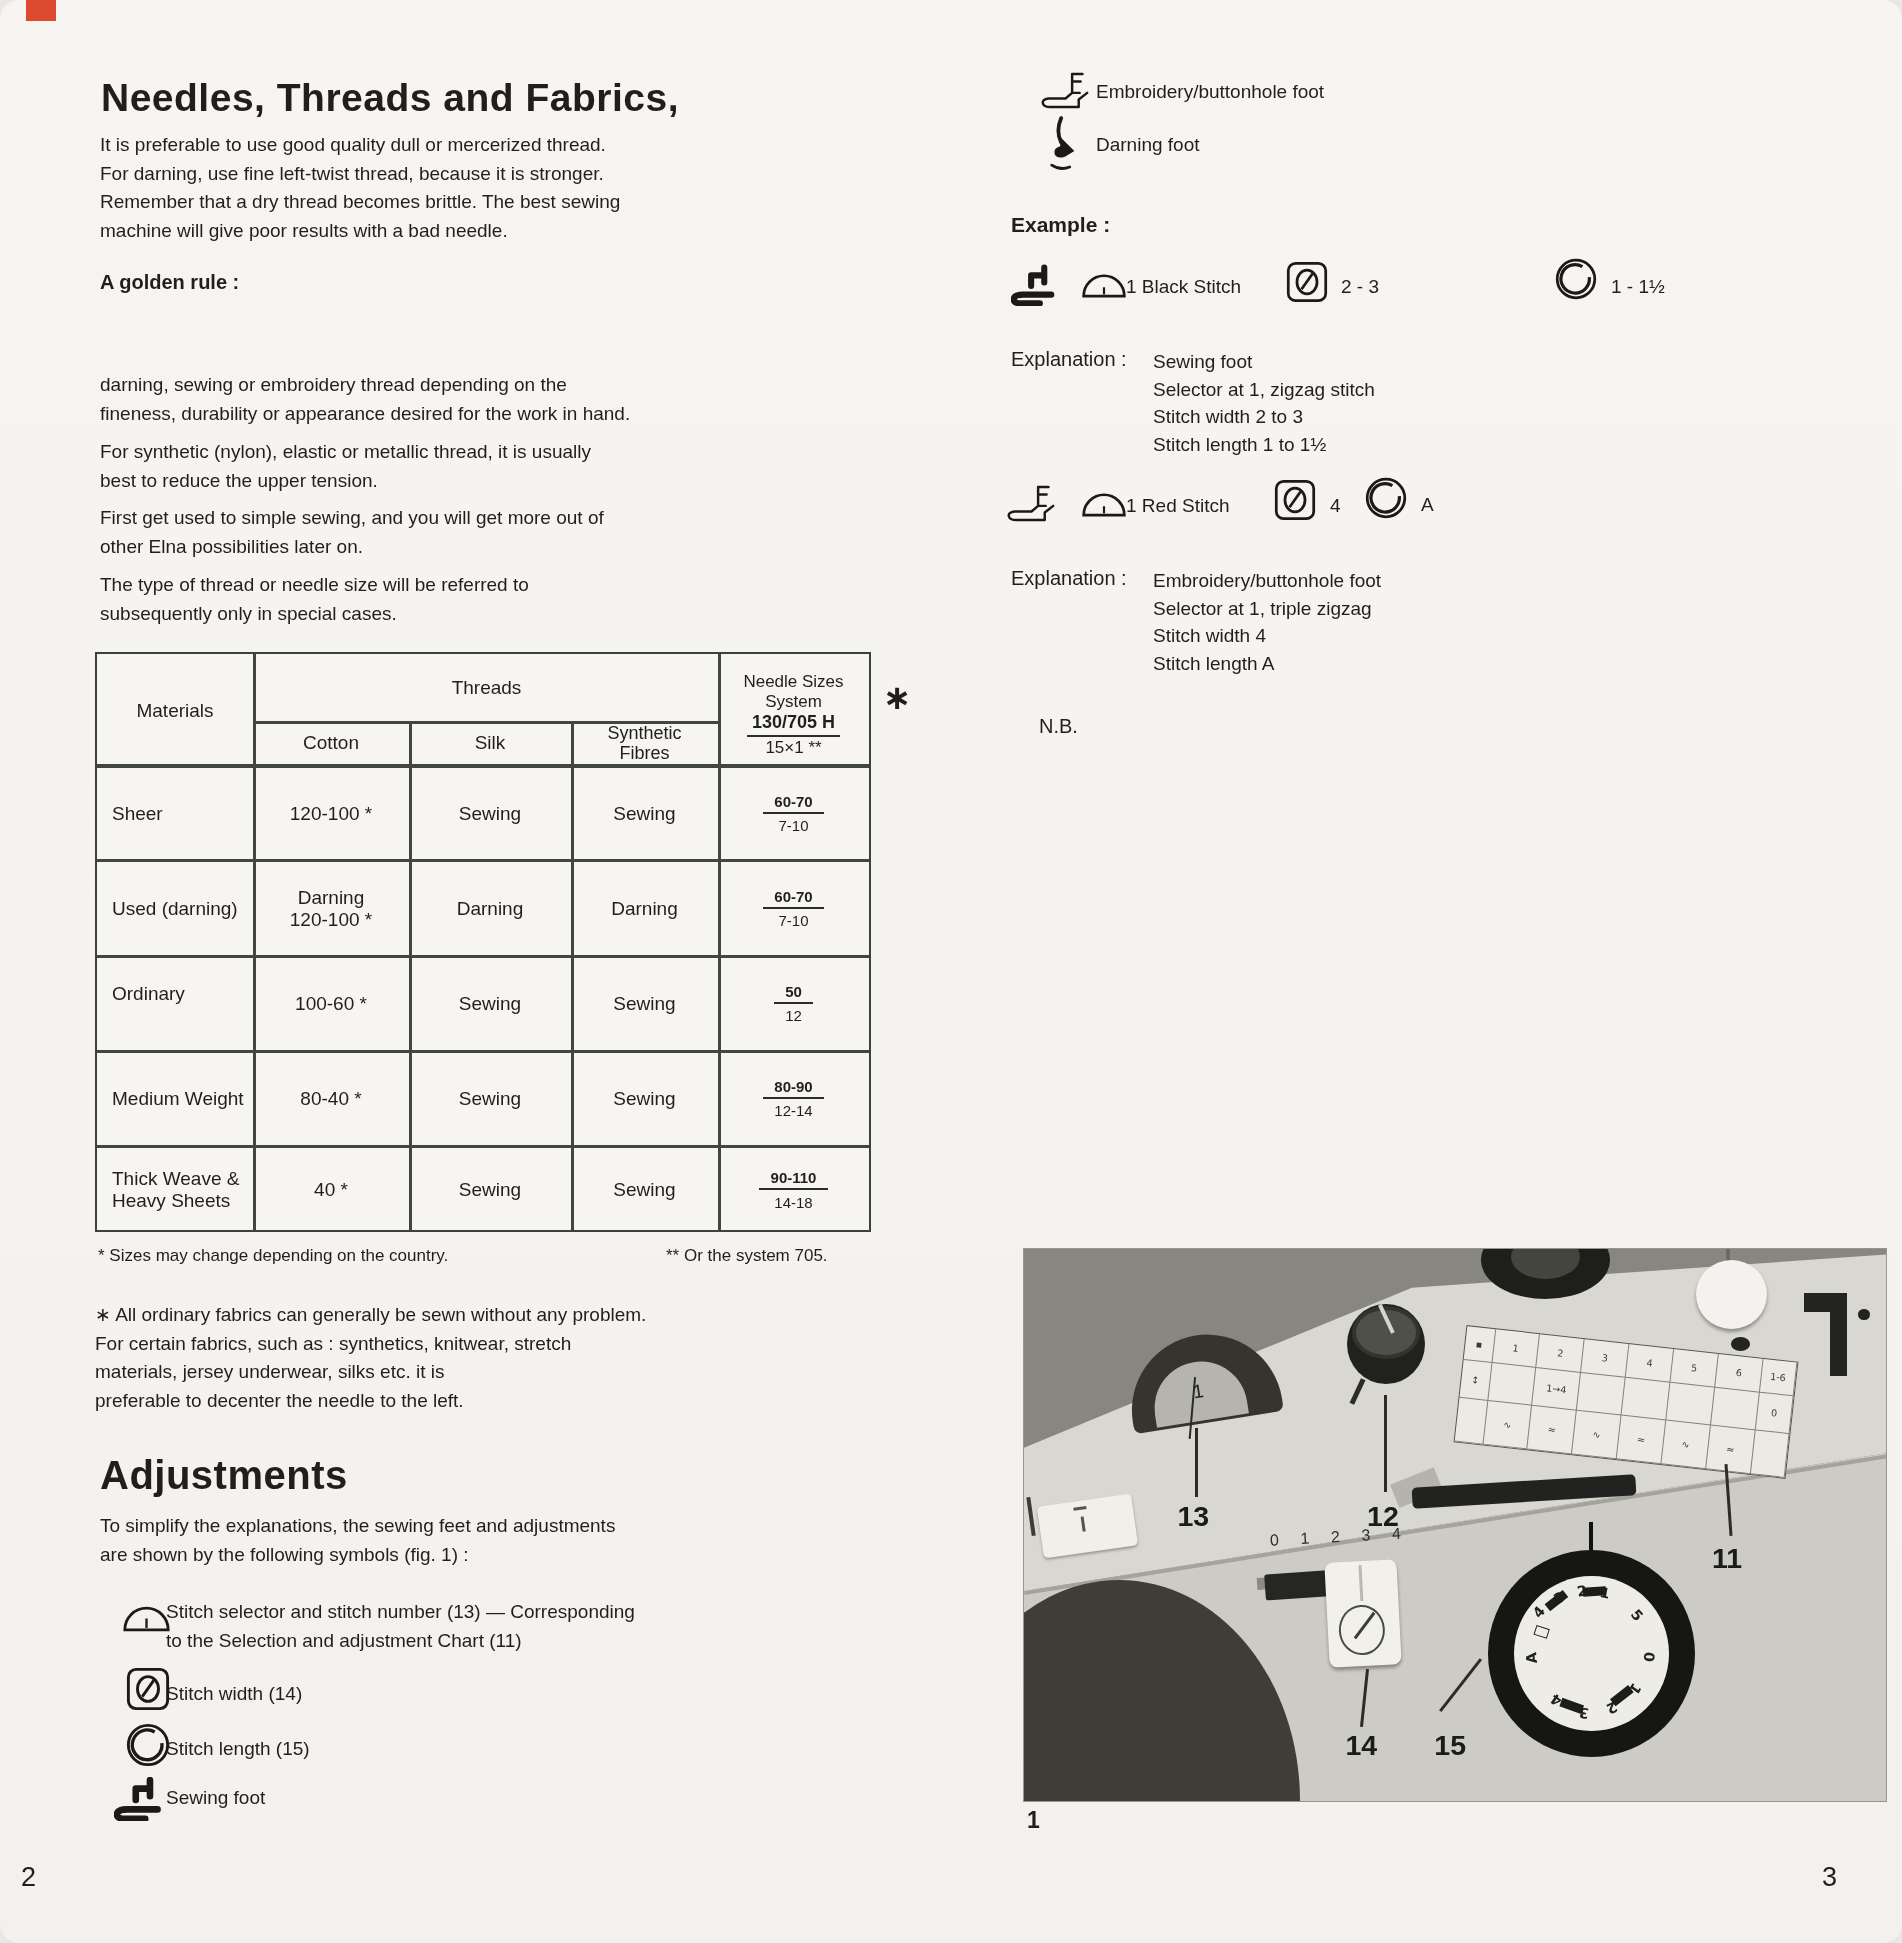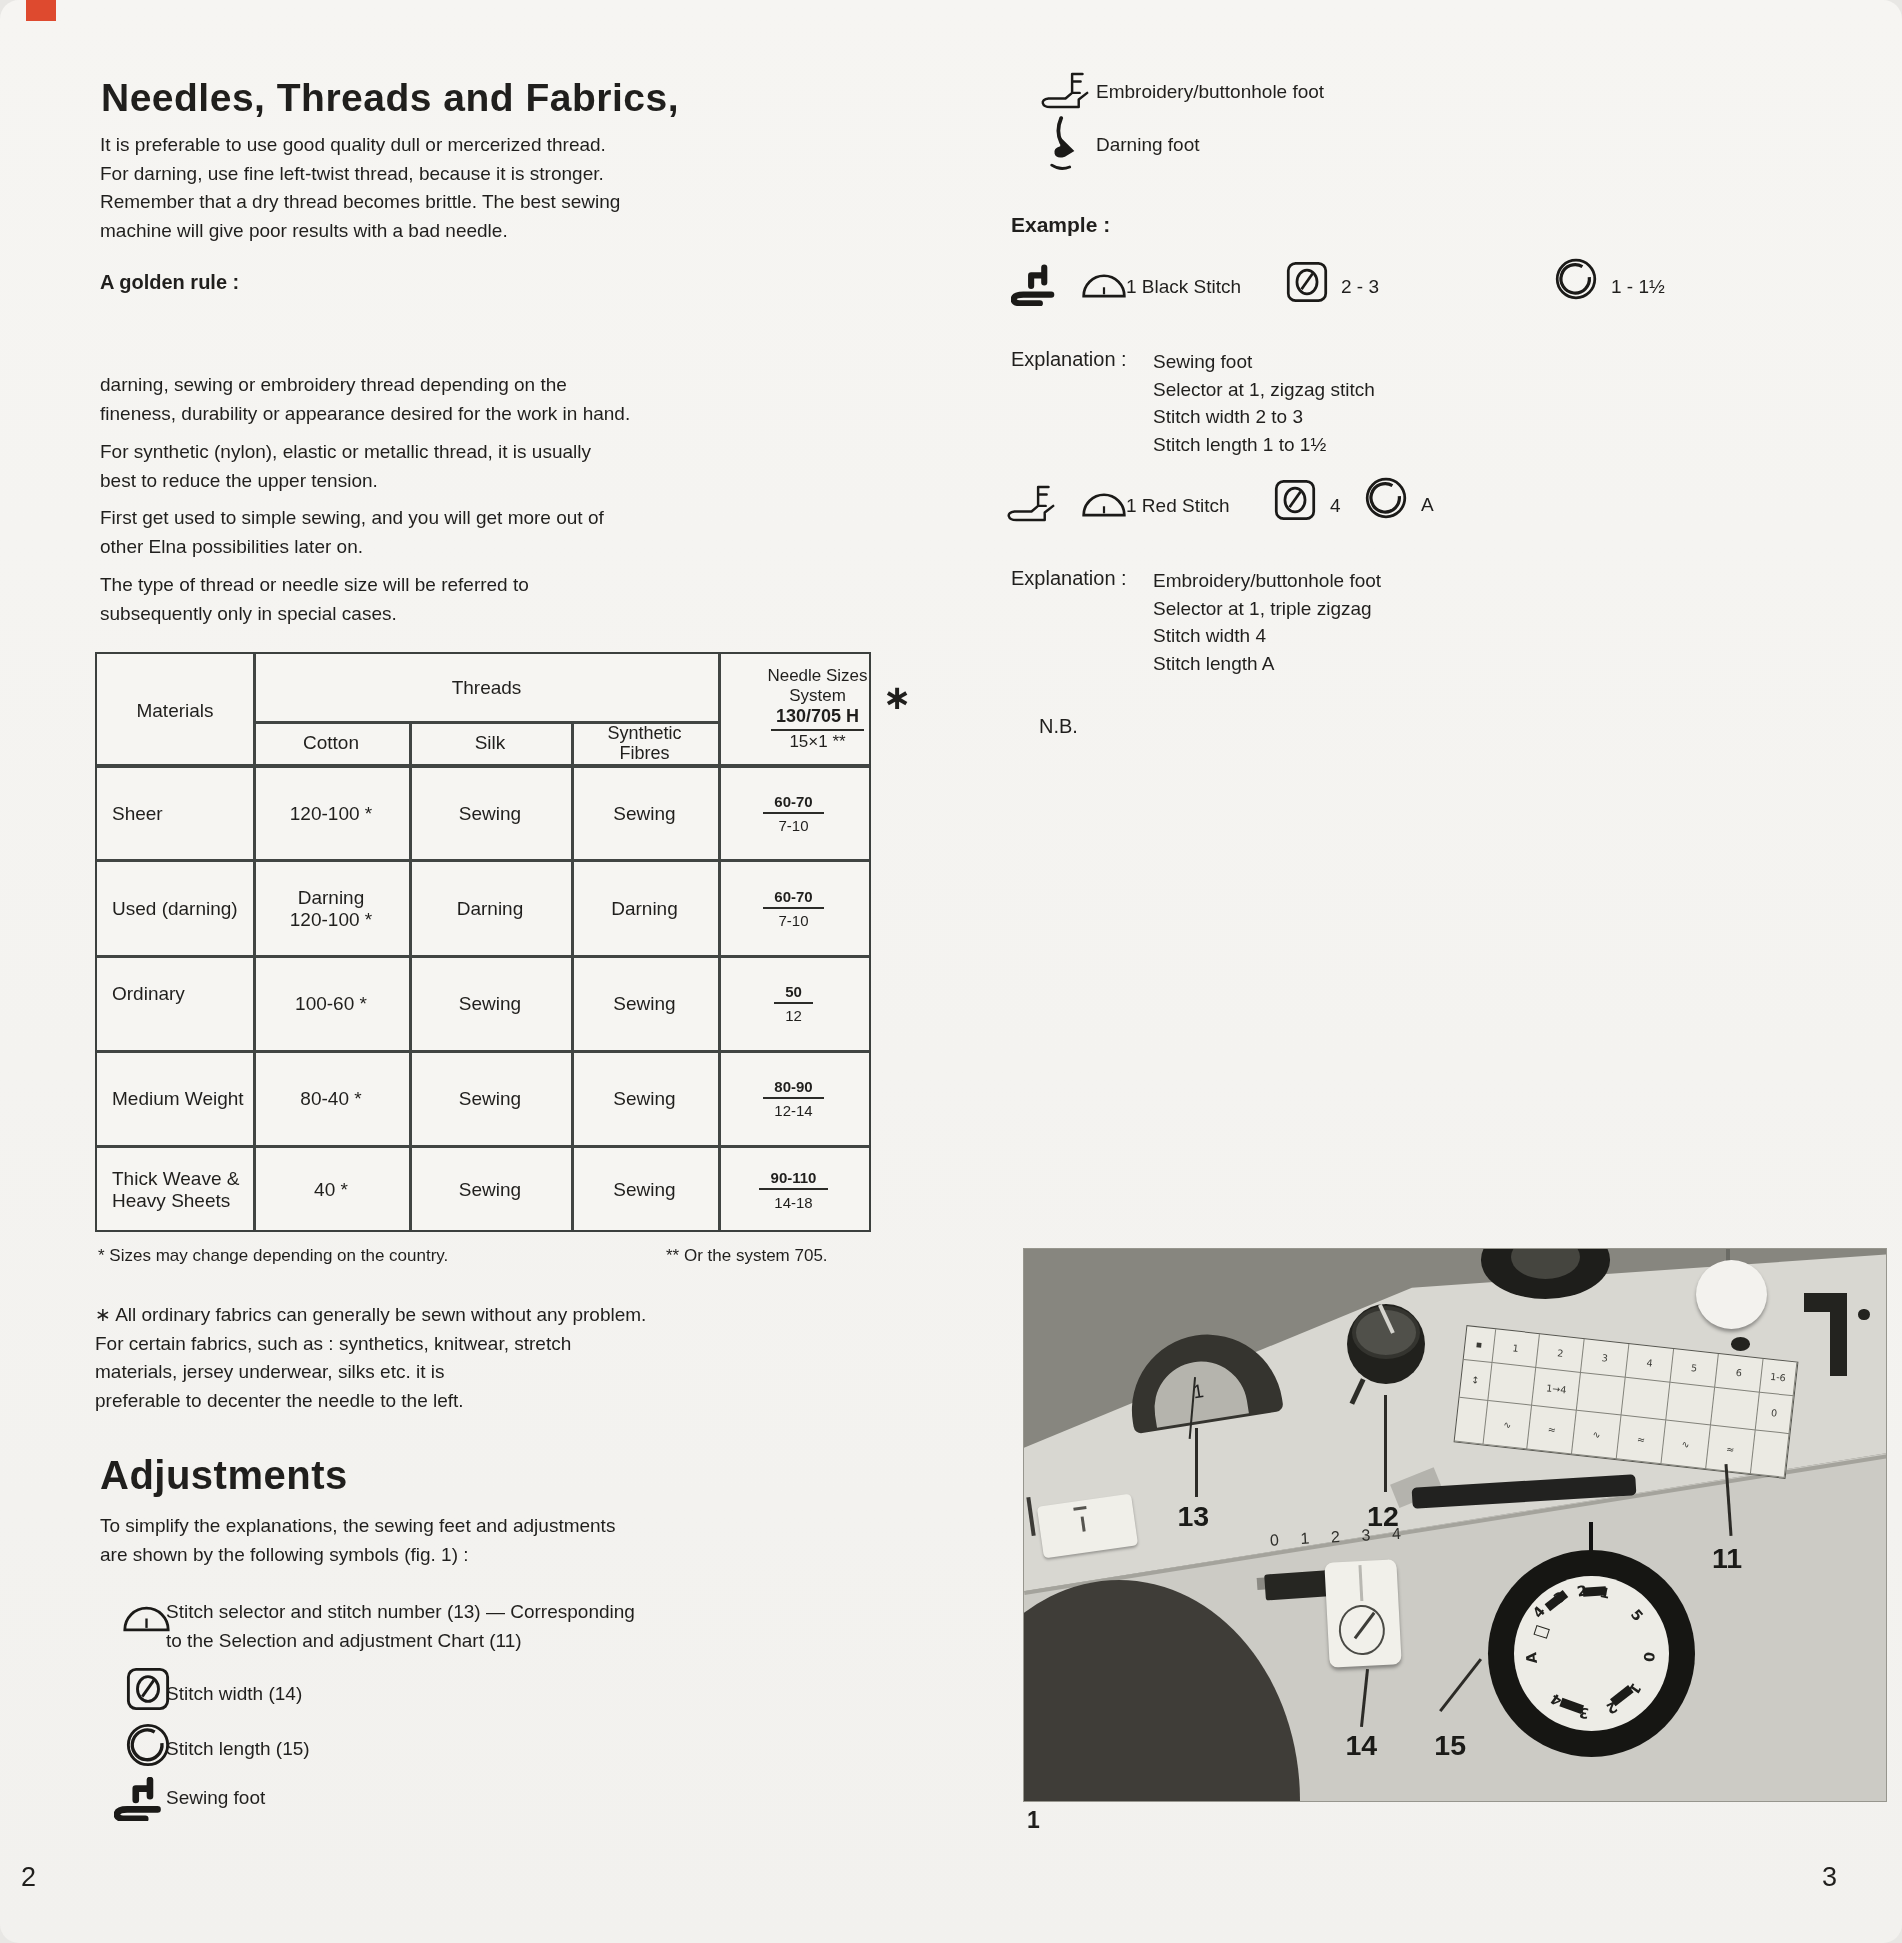--- a/index.html
+++ b/index.html
@@ -70,21 +70,21 @@
     <div class="hl" style="left:0;top:301px;width:772px;"></div>
     <div class="hl" style="left:0;top:396px;width:772px;"></div>
     <div class="hl" style="left:0;top:491px;width:772px;"></div>
 
     <div class="cell cc" style="left:0;top:28.5px;width:156px;height:57px;">Materials</div>
     <div class="cell cc" style="left:156px;top:7.6px;width:467px;height:53px;">Threads</div>
     <div class="cell cc" style="left:156px;top:68px;width:156px;height:42px;">Cotton</div>
     <div class="cell cc" style="left:312px;top:68px;width:162px;height:42px;">Silk</div>
     <div class="cell cc ml" style="left:474px;top:65px;width:147px;height:48px;font-size:18px;line-height:20px;">Synthetic
 Fibres</div>
-    <div class="abs" style="left:621px;top:1px;width:151px;height:108px;display:flex;flex-direction:column;align-items:center;justify-content:center;padding-left:24px;">
+    <div class="abs" style="left:621px;top:7px;width:151px;height:108px;display:flex;flex-direction:column;align-items:center;justify-content:center;">
       <div class="small">Needle Sizes</div>
       <div class="small">System</div>
       <div class="b" style="font-size:18px;border-bottom:2.9px solid #2c2c29;padding:0 4.8px 1.9px;">130/705 H</div>
       <div class="small" style="margin-top:1.9px;">15×1 **</div>
     </div>
 
     <div class="cell ml" style="left:15px;top:114px;width:139px;height:91px;">Sheer</div>
     <div class="cell cc ml" style="left:156px;top:114px;width:156px;height:91px;">120-100 *</div>
     <div class="cell cc" style="left:312px;top:114px;width:162px;height:91px;">Sewing</div>
     <div class="cell cc" style="left:474px;top:114px;width:147px;height:91px;">Sewing</div>

